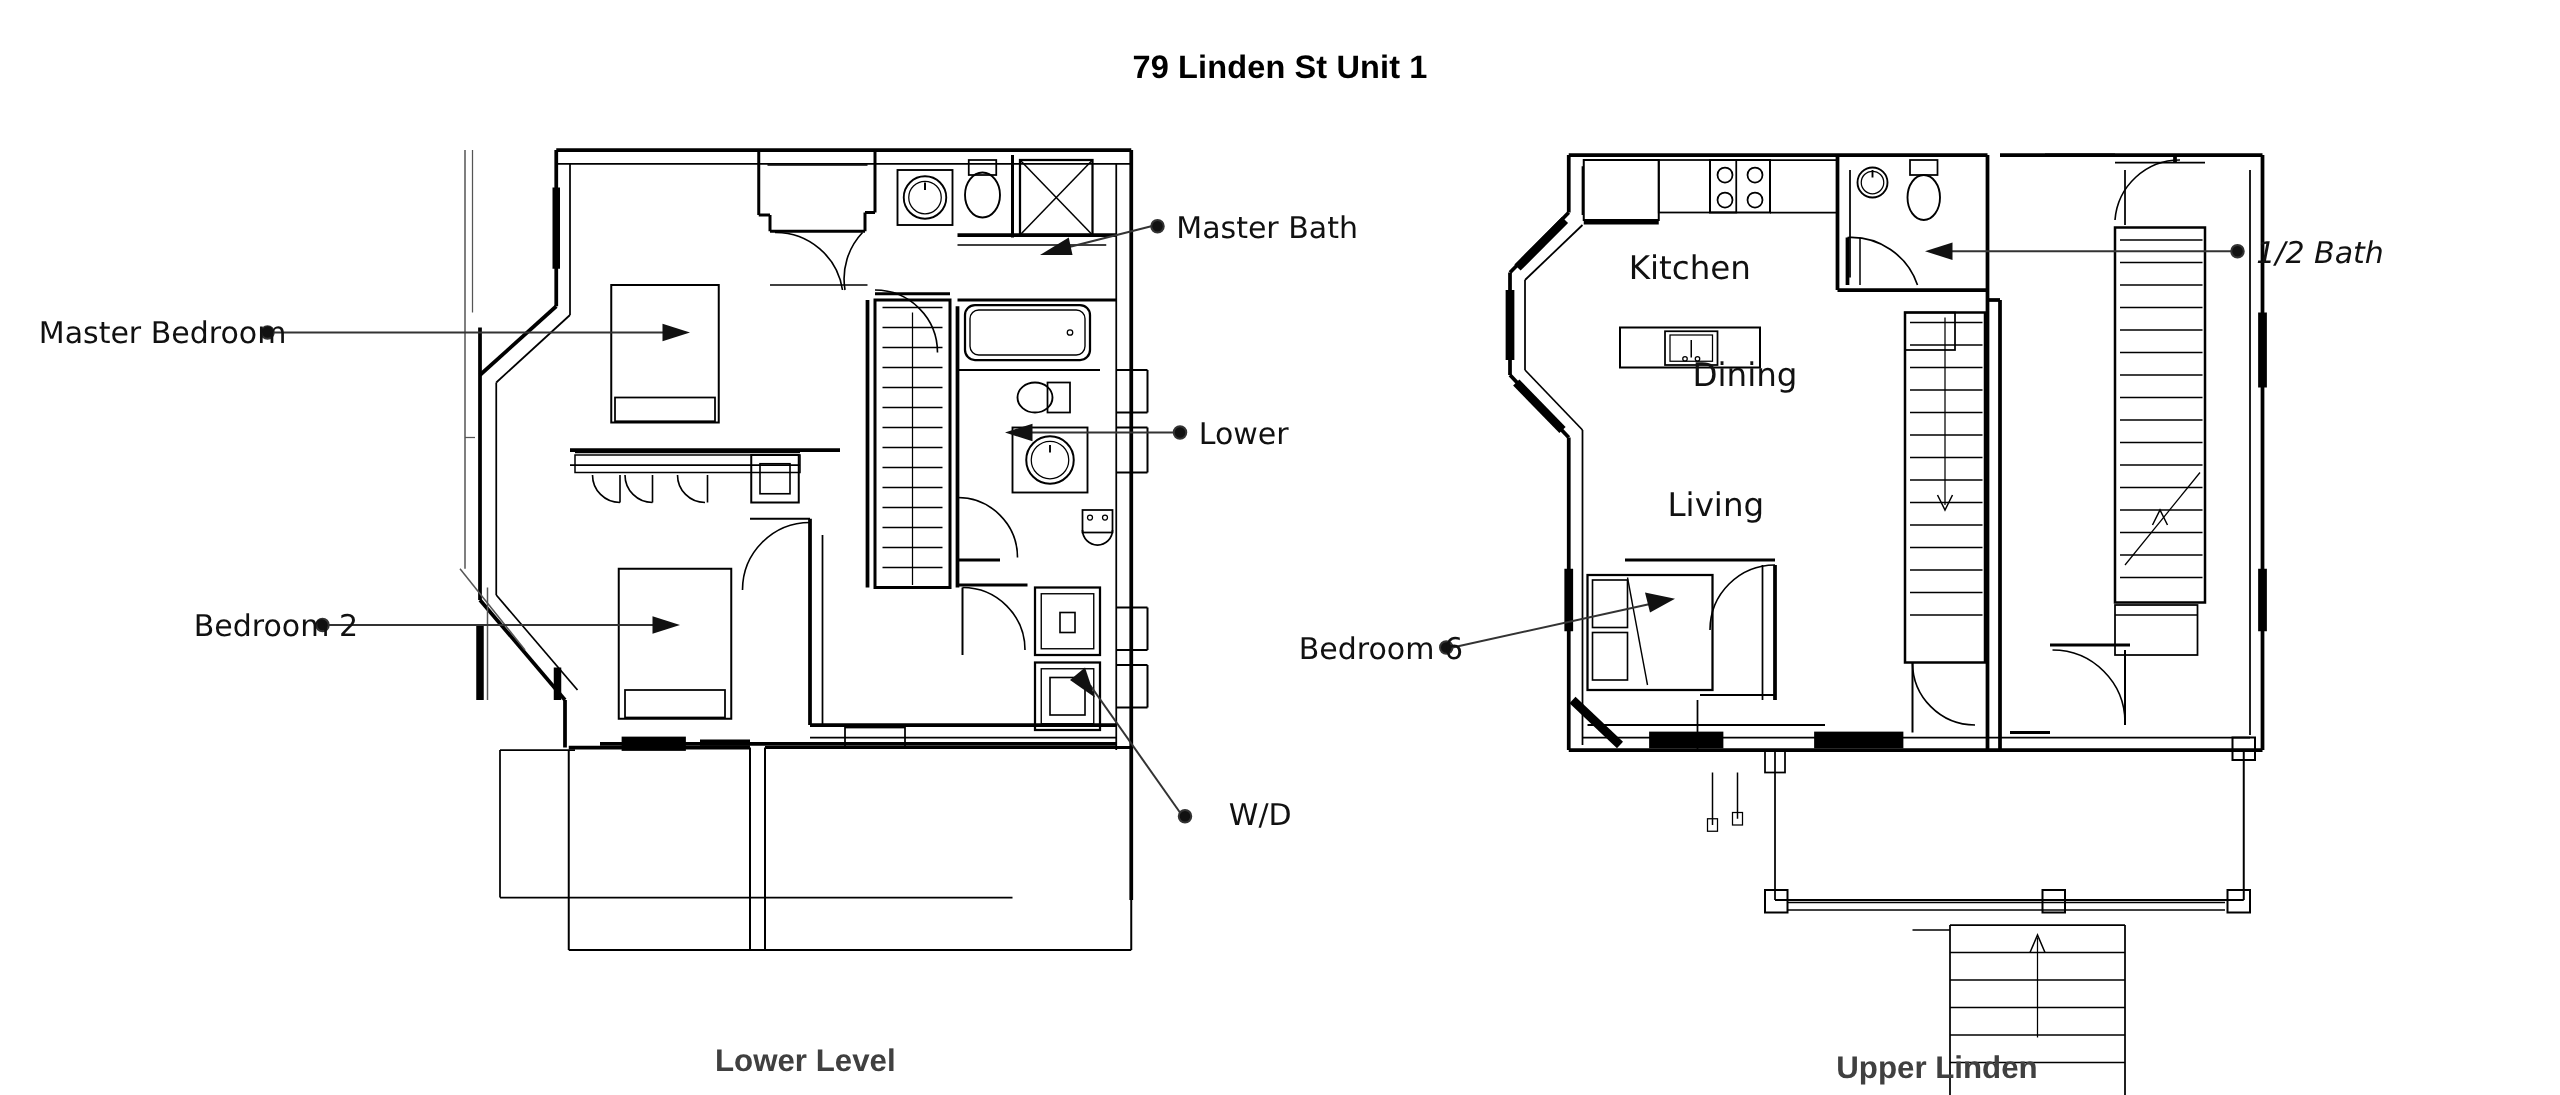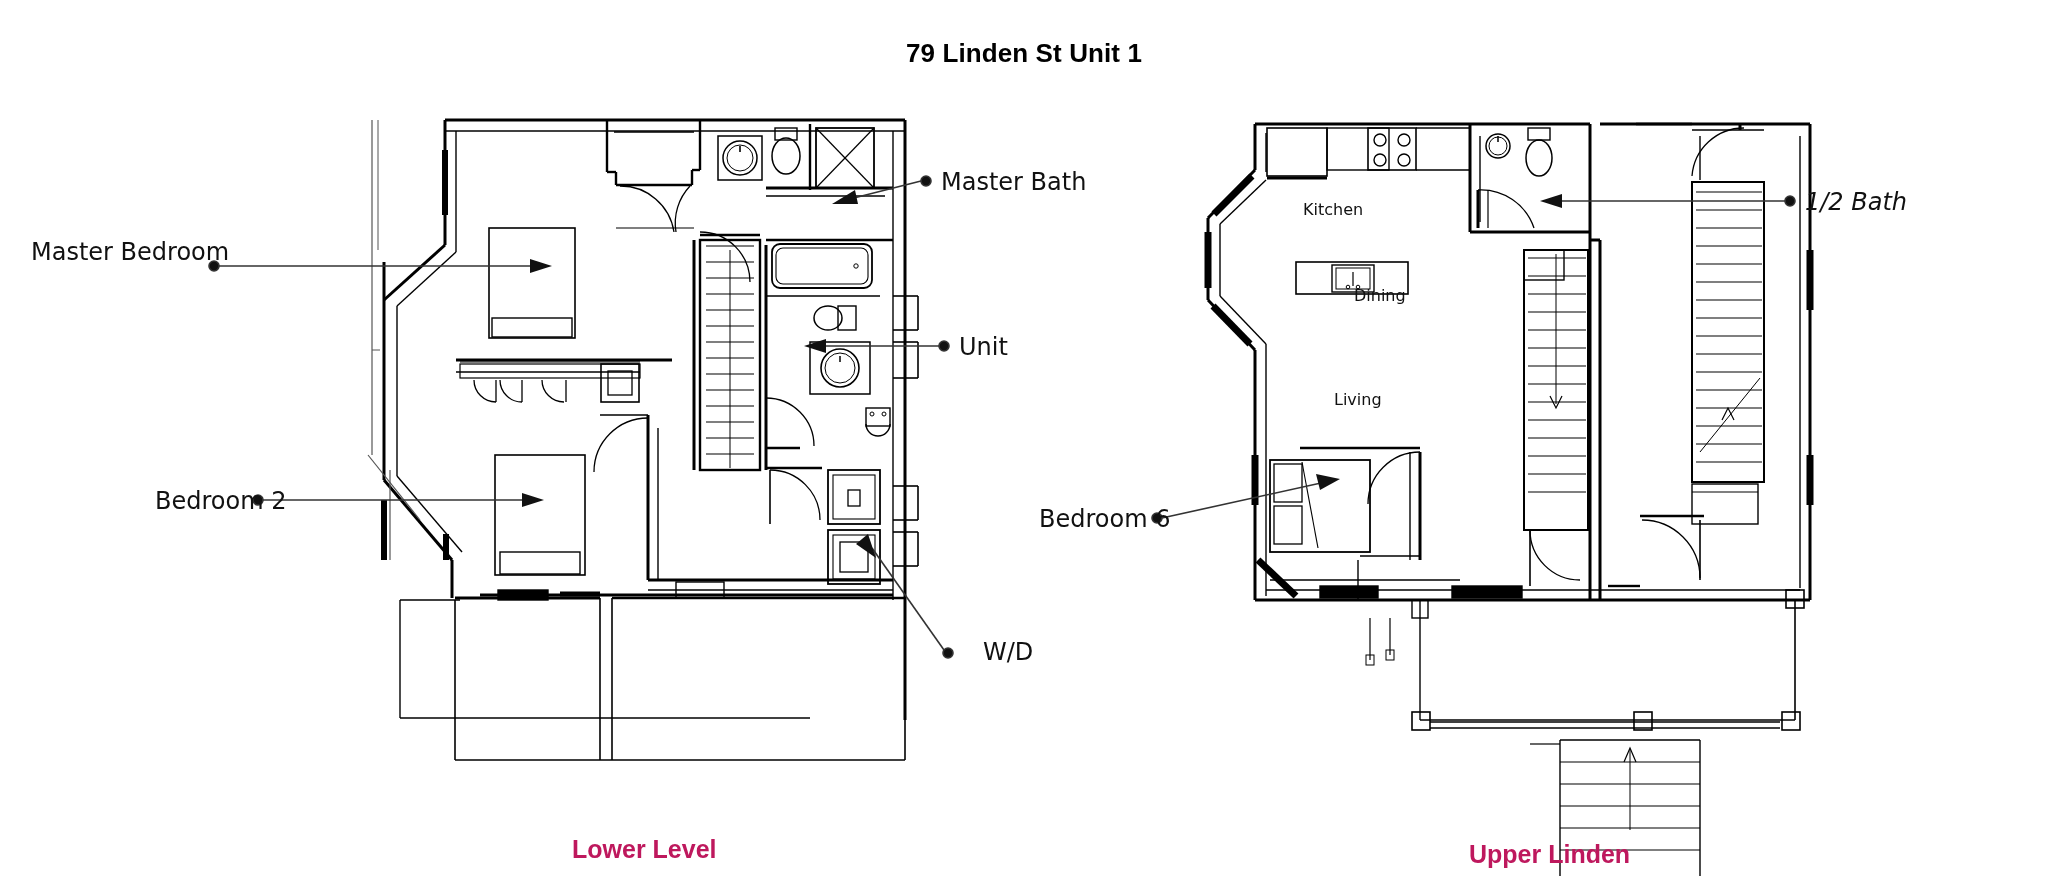--- a/index.html
+++ b/index.html
@@ -12,33 +12,33 @@
   
   .plan-title{
     position:absolute;left:0;top:38px;width:2048px;text-align:center;
     font-family:"Liberation Sans","DejaVu Sans",sans-serif;
     font-weight:bold;font-size:26px;letter-spacing:.1px;color:#000;
   }
 
   
   .level-caption{
     position:absolute;font-family:"Liberation Sans","DejaVu Sans",sans-serif;
-    font-weight:bold;font-size:25px;color:#be185d;white-space:nowrap;
+    font-weight:bold;font-size:25px;color:#404040;white-space:nowrap;
   }
   #caption-lower{left:572px;top:835px;}
   #caption-upper{left:1469px;top:840px;}
 
   
   .callout{
     position:absolute;font-size:24px;color:#111;white-space:nowrap;
     font-family:"DejaVu Sans","Liberation Sans",sans-serif;
     line-height:1;
   }
   .room-label{
-    position:absolute;font-size:16px;color:#111;white-space:nowrap;
+    position:absolute;font-size:26px;color:#111;white-space:nowrap;
     font-family:"DejaVu Sans","Liberation Sans",sans-serif;line-height:1;
   }
 
   
   .watermark{
     position:absolute;left:1215px;top:790px;
     font-family:"DejaVu Sans","Liberation Sans",sans-serif;
     font-size:66px;font-weight:400;letter-spacing:1px;
     color:#16213c;white-space:nowrap;
   }
@@ -436,27 +436,27 @@
       <circle cx="1157" cy="518" r="5"></circle>
       <path d="M1162,518 L1330,481"></path>
       <path d="M1316,474 L1340,479 L1320,490 Z" stroke="none"></path>
 
       <circle cx="1790" cy="201" r="5"></circle>
       <path d="M1785,201 L1548,201"></path>
       <path d="M1562,194 L1540,201 L1562,208 Z" stroke="none"></path>
     </g>
   </svg>
 
-  <div class="callout" style="left:31px;top:240px;">Master Bedroom</div>
+  <div class="callout" style="left:31px;top:254px;">Master Bedroom</div>
 
   <div class="callout" style="left:135px;top:489px;margin-left:20px;">Bedroom 2</div>
 
   <div class="callout" style="left:941px;top:170px;">Master Bath</div>
 
-  <div class="callout" style="left:959px;top:335px;">Unit</div>
+  <div class="callout" style="left:959px;top:335px;">Lower</div>
 
   <div class="callout" style="left:963px;top:640px;margin-left:20px;">W/D</div>
 
   <div class="callout" style="left:1039px;top:507px;">Bedroom 6</div>
 
   <div class="callout" style="left:1805px;top:190px;font-style:italic;">1/2 Bath</div>
 
   <div class="room-label" style="left:1303px;top:202px;">Kitchen</div>
 
   <div class="room-label" style="left:1322px;top:288px;margin-left:32px;">Dining</div>

